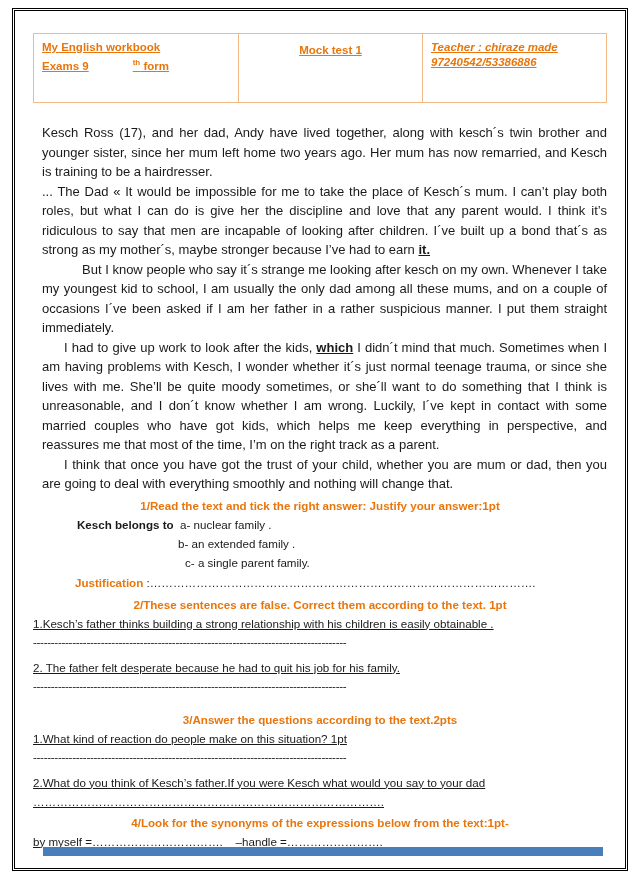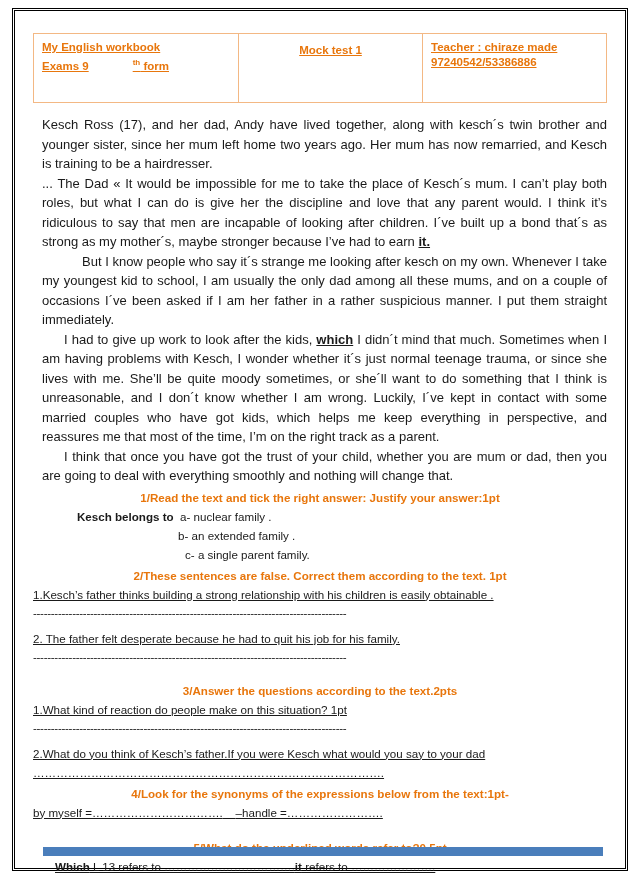--- a/index.html
+++ b/index.html
@@ -31,31 +31,31 @@
     left: 0; top: 0; right: 0; bottom: 0;
     padding: 22px 18px 0 18px;
     box-sizing: border-box;
   }
 
   
   .header-table {
     width: 100%;
     border-collapse: collapse;
     table-layout: fixed;
-    margin-bottom: 12px;
+    margin-bottom: 20px;
   }
   .header-table td {
     border: 1px solid #f3b884;
     vertical-align: top;
     padding: 6px 8px 16px 8px;
     height: 46px;
   }
   .cell-left   { width: 36%; }
   .cell-mid    { width: 32%; text-align: center; }
-  .cell-right  { width: 32%; }
+  .cell-right  { width: 32%; font-style: italic; }
 
   .hdr-text {
     color: #E8760C;
     font-weight: bold;
     font-size: 11.5px;
     line-height: 15px;
     text-decoration: underline;
     display: block;
     white-space: nowrap;
   }
@@ -147,20 +147,21 @@
     <p class="para indent">But I know people who say it´s strange me looking after kesch on my own. Whenever I take my youngest kid to school, I am usually the only dad among all these mums, and on a couple of occasions I´ve been asked if I am her father in a rather suspicious manner. I put them straight immediately.</p>
 
     <p class="para indent-sm"><span>I had to give up work to look after the kids, </span><span class="u-bold">which</span><span> I didn´t mind that much. Sometimes when I am having problems with Kesch, I wonder whether it´s just normal teenage trauma, or since she lives with me. She’ll be quite moody sometimes, or she´ll want to do something that I think is unreasonable, and I don´t know whether I am wrong. Luckily, I´ve kept in contact with some married couples who have got kids, which helps me keep everything in perspective, and reassures me that most of the time, I’m on the right track as a parent.</span></p>
 
     <p class="para indent-sm">I think that once you have got the trust of your child, whether you are mum or dad, then you are going to deal with everything smoothly and nothing will change that.</p>
 
     <p class="q-head">1/Read the text and tick the right answer: Justify your answer:1pt</p>
     <p class="opt opt-a"><span class="b">Kesch belongs to</span>&nbsp;&nbsp;<span>a- nuclear family .</span></p>
     <p class="opt opt-b">b- an extended family .</p>
     <p class="opt opt-c">c- a single parent family.</p>
+    <p class="just-line"><span class="just-label">Justification</span>&nbsp;<span class="dots">:……………………………………………………………………………………….</span></p>
 
     <p class="q-head">2/These sentences are false. Correct them according to the text. 1pt</p>
     <p class="q-line">1.Kesch’s father thinks building a strong relationship with his children is easily obtainable .</p>
     <p class="dash-rule">----------------------------------------------------------------------------------------</p>
     <div class="spacer-sm"></div>
     <p class="q-line">2. The father felt desperate because he had to quit his job for his family.</p>
     <p class="dash-rule">----------------------------------------------------------------------------------------</p>
 
     <div class="spacer-md"></div>
 

